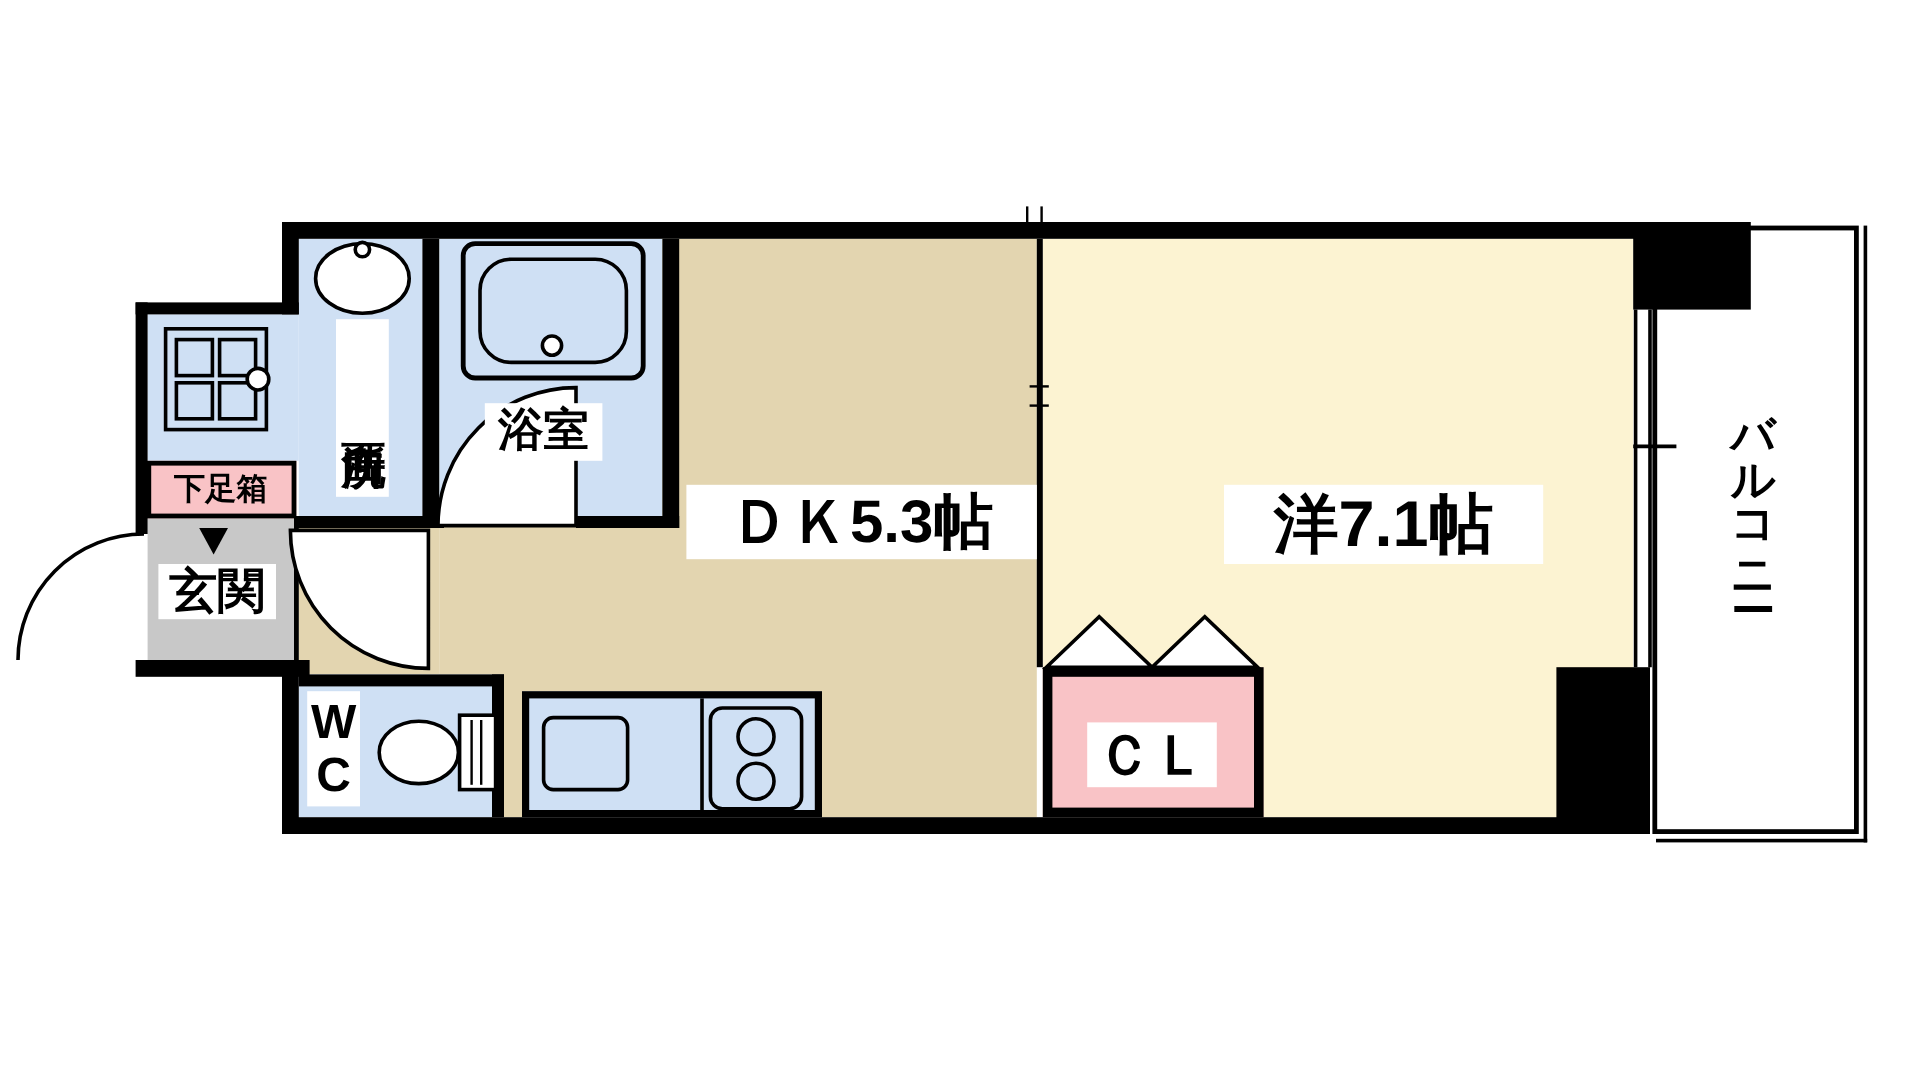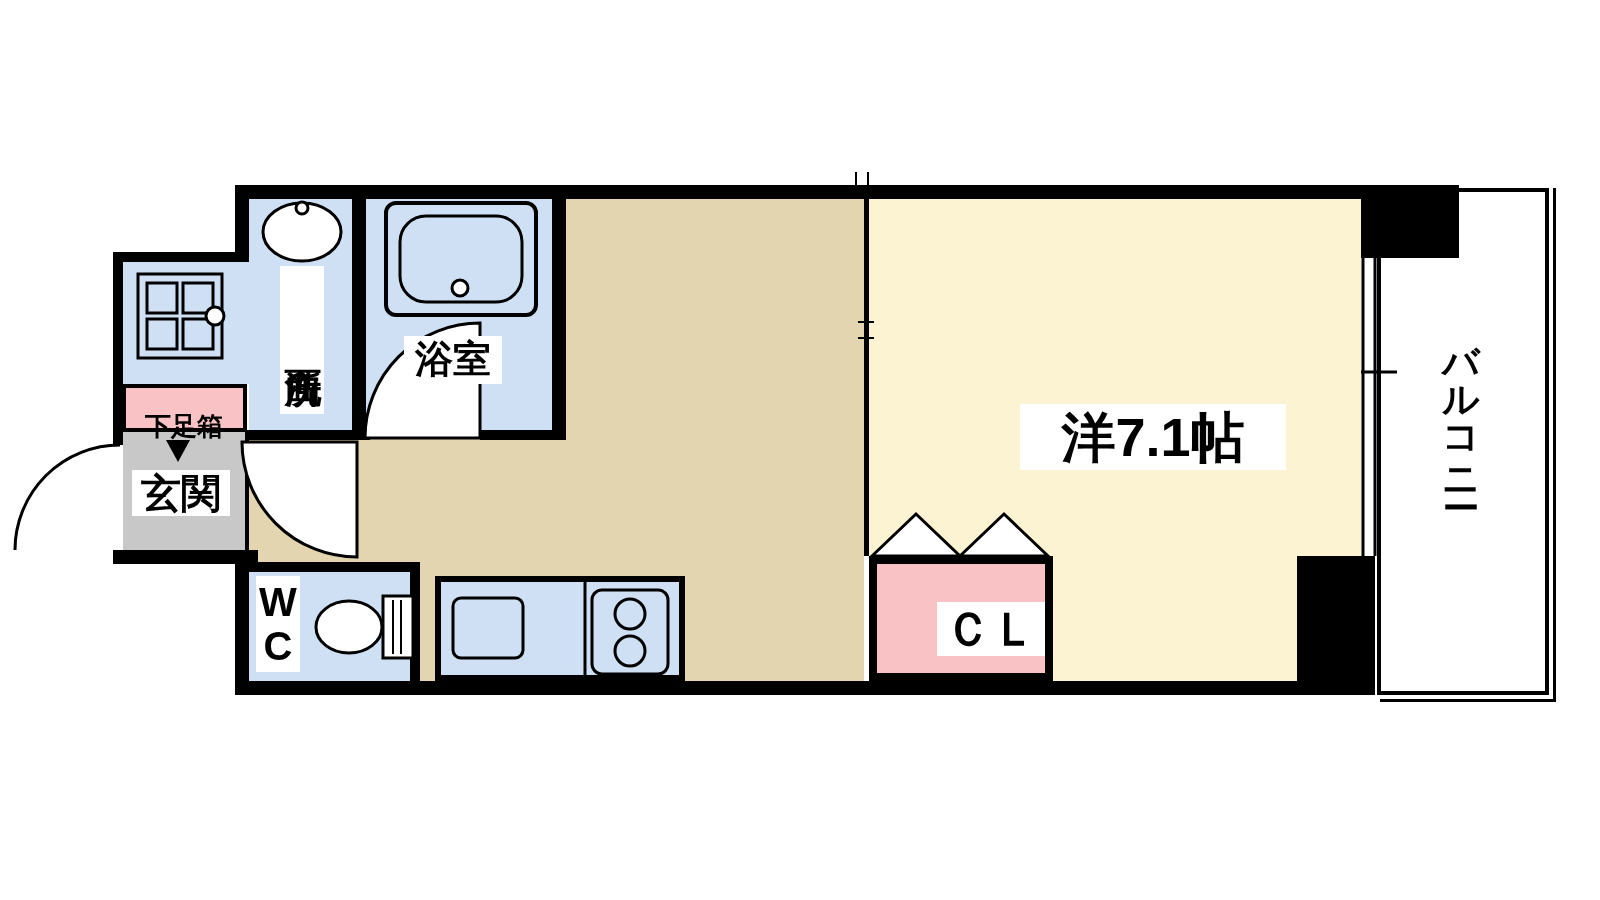--- a/index.html
+++ b/index.html
@@ -122,30 +122,31 @@
     <g>
       <line x1="856" y1="172" x2="856" y2="185" stroke="#000" stroke-width="2"></line>
       <line x1="868" y1="172" x2="868" y2="185" stroke="#000" stroke-width="2"></line>
       <line x1="858" y1="322" x2="874" y2="322" stroke="#000" stroke-width="2"></line>
       <line x1="858" y1="338" x2="874" y2="338" stroke="#000" stroke-width="2"></line>
     </g>
 
     <path d="M166,440 L190,440 L178,462 Z" fill="#000"></path>
   </svg>
 
+  <div class="label" style="left:572px;top:404px;width:292px;height:62px;font-size:50px;">ＤＫ5.3帖</div>
 
   <div class="label" style="left:1020px;top:404px;width:266px;height:66px;font-size:54px;">洋7.1帖</div>
 
   <div class="label vtext" style="left:280px;top:266px;width:44px;height:148px;font-size:37px;">洗面所</div>
 
   <div class="label" style="left:404px;top:336px;width:98px;height:48px;font-size:38px;">浴室</div>
 
   <div class="label" style="left:132px;top:470px;width:98px;height:46px;font-size:40px;">玄関</div>
 
-  <div class="label nobg" style="left:128px;top:411px;width:112px;height:32px;font-size:26px;">下足箱</div>
+  <div class="label nobg" style="left:128px;top:392px;width:112px;height:32px;font-size:26px;">下足箱</div>
 
   <div class="label vtext upright" style="left:256px;top:576px;width:44px;height:96px;font-size:40px;">WC</div>
 
-  <div class="label" style="left:906px;top:602px;width:108px;height:54px;font-size:46px;margin-left:31px;">ＣＬ</div>
+  <div class="label" style="left:906px;top:602px;width:108px;height:54px;font-size:46px;">ＣＬ</div>
 
   <div class="label vtext nobg" style="left:1437px;top:270px;width:46px;height:268px;font-size:37px;">バルコニー</div>
 
 </div>
 
 </body></html>

